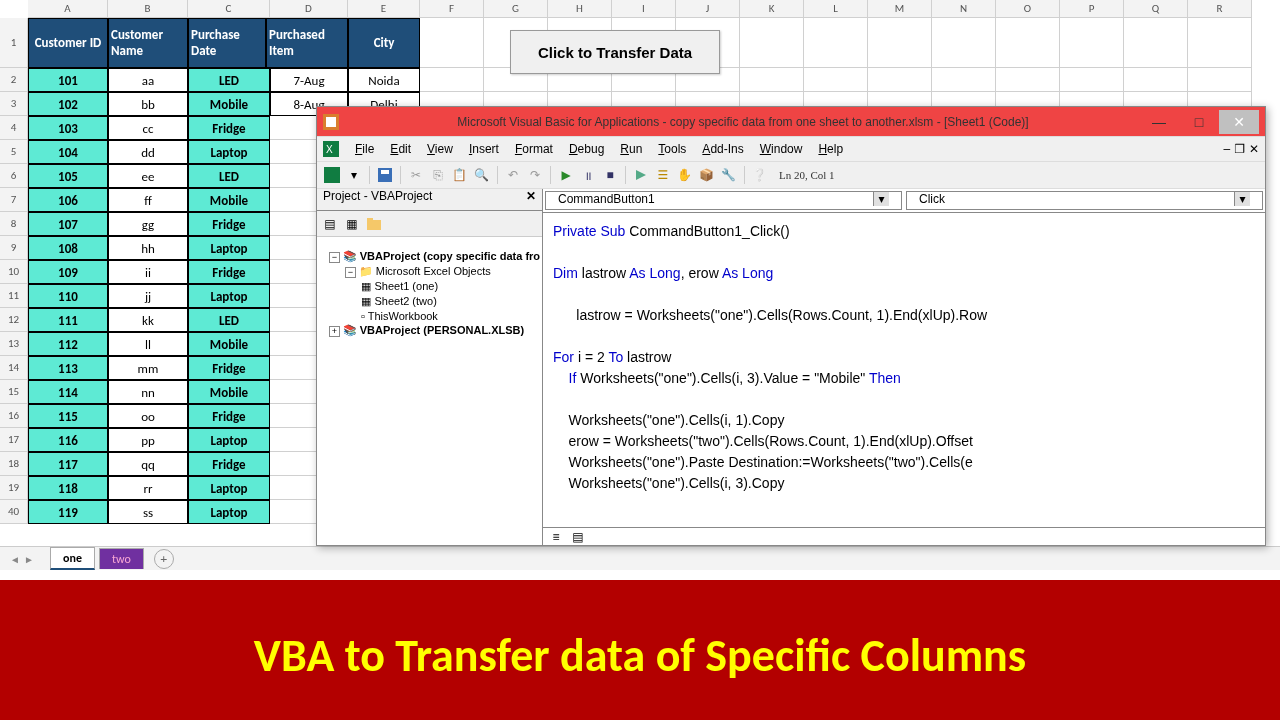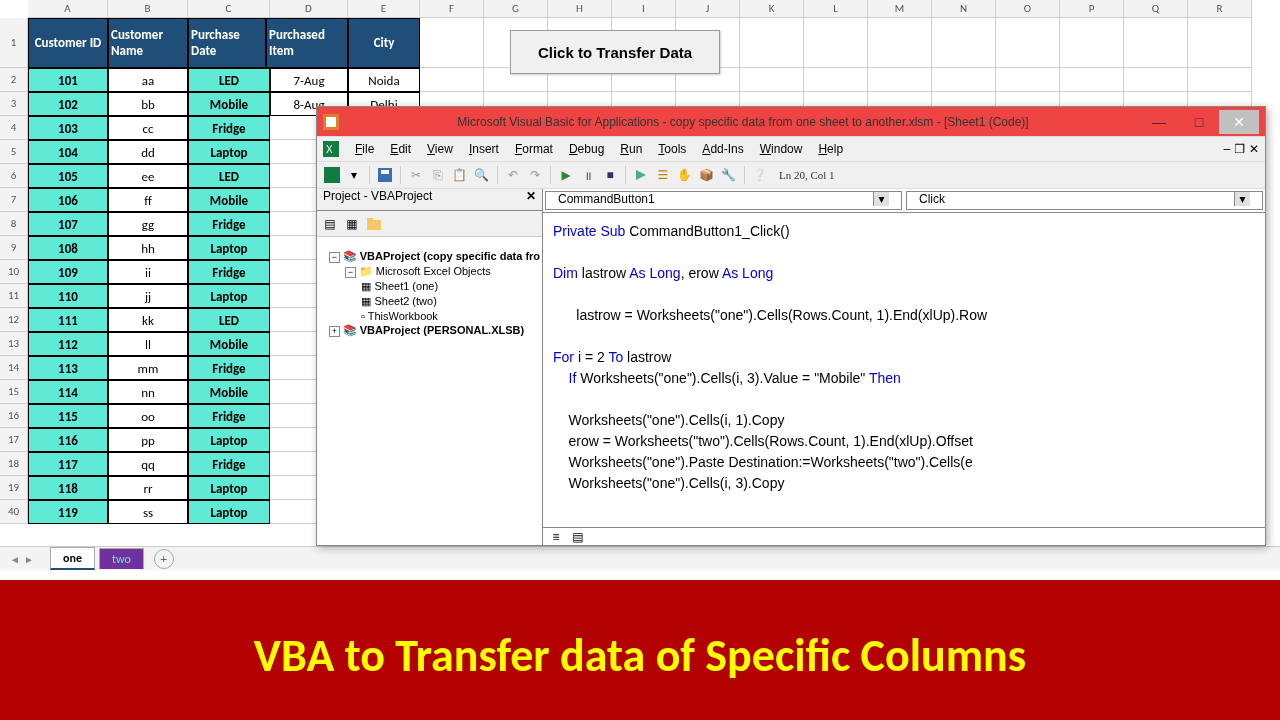--- a/index.html
+++ b/index.html
@@ -23,21 +23,21 @@
 
 
 .transfer-btn { position: absolute; top: 30px; left: 510px; width: 210px; height: 44px; background: #f0f0f0; border: 1px solid #999; box-shadow: 1px 1px 2px rgba(0,0,0,0.2); font-size: 15px; font-weight: bold; cursor: pointer; }
 
 
 .sheet-tabs { position: absolute; top: 546px; left: 0; height: 24px; width: 1280px; background: #f3f3f3; border-top: 1px solid #ccc; display: flex; align-items: center; padding-left: 10px; gap: 4px; }
 .nav-arrows { display: flex; gap: 2px; margin-right: 10px; }
 .nav-arrow { width: 12px; height: 12px; font-size: 10px; color: #888; cursor: pointer; }
 .sheet-tab { padding: 3px 12px; font-size: 12px; border: 1px solid #aaa; border-bottom: none; background: #fff; cursor: pointer; }
 .sheet-tab.active { background: #fff; border-bottom: 2px solid #1f4e79; font-weight: bold; }
-.sheet-tab.purple { background: #7030a0; color: #5eead4; text-align: right; }
+.sheet-tab.purple { background: #7030a0; color: #f9a8d4; text-align: right; }
 .add-sheet { width: 20px; height: 20px; border: 1px solid #aaa; border-radius: 50%; text-align: center; line-height: 18px; cursor: pointer; margin-left: 6px; color: #666; }
 
 
 .vba-window { position: absolute; top: 106px; left: 316px; width: 950px; height: 440px; background: #f0f0f0; border: 1px solid #888; box-shadow: 2px 2px 8px rgba(0,0,0,0.3); font-family: "Segoe UI", Tahoma, sans-serif; font-size: 12px; }
 .vba-titlebar { height: 30px; background: #ef4444; border-bottom: 1px solid #ddd; display: flex; align-items: center; padding: 0 6px; }
 .vba-titlebar .icon { width: 16px; height: 16px; margin-right: 8px; }
 .vba-title { flex: 1; text-align: center; font-size: 12px; color: #333; }
 .win-btns { display: flex; }
 .win-btn { width: 40px; height: 24px; text-align: center; line-height: 24px; font-size: 14px; cursor: pointer; color: #333; }
 .win-btn.close { background: #c0c0c0; color: #fff; }

